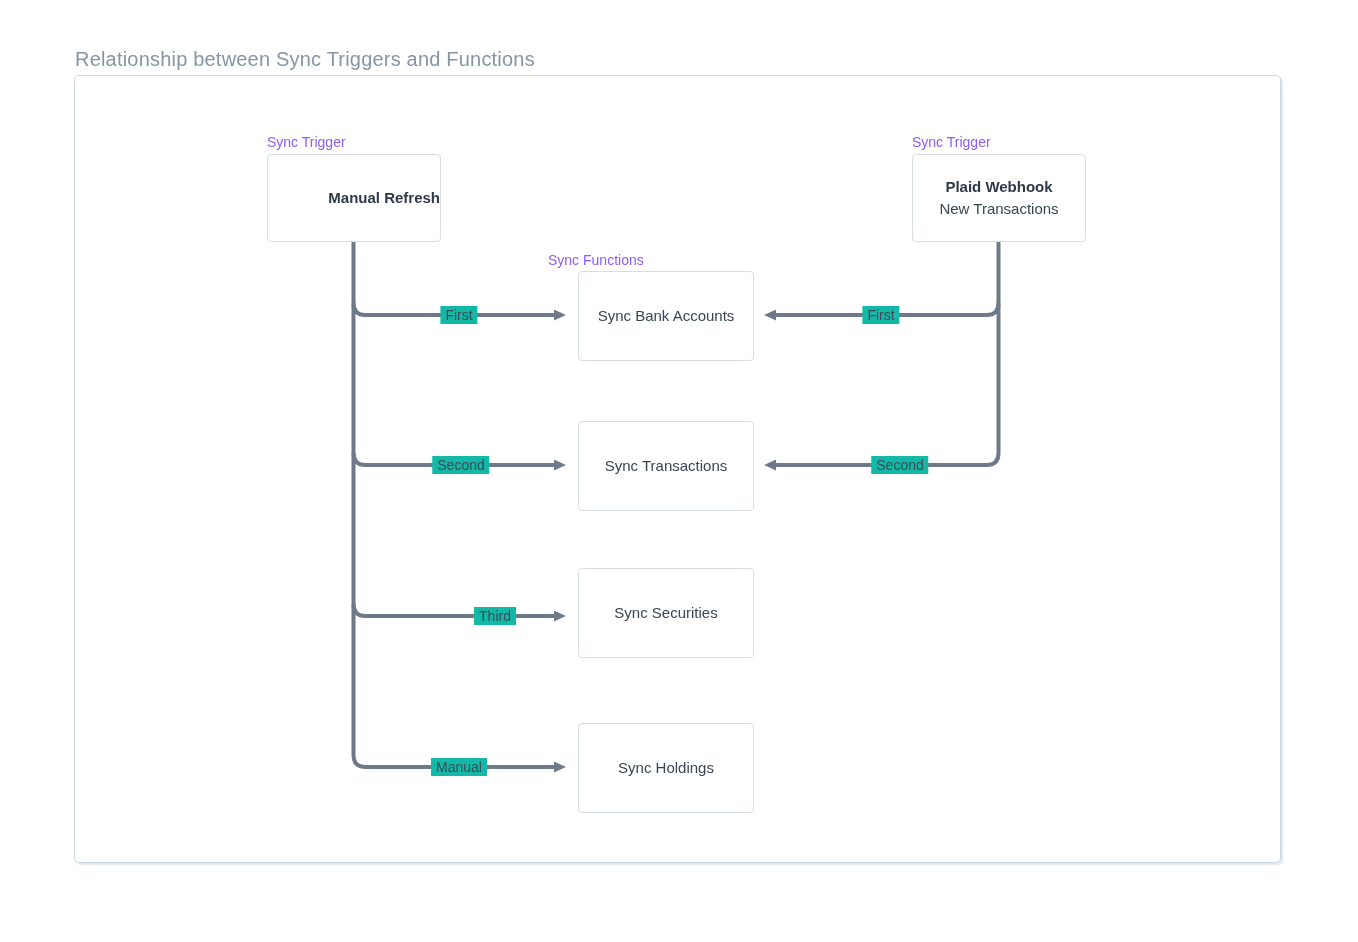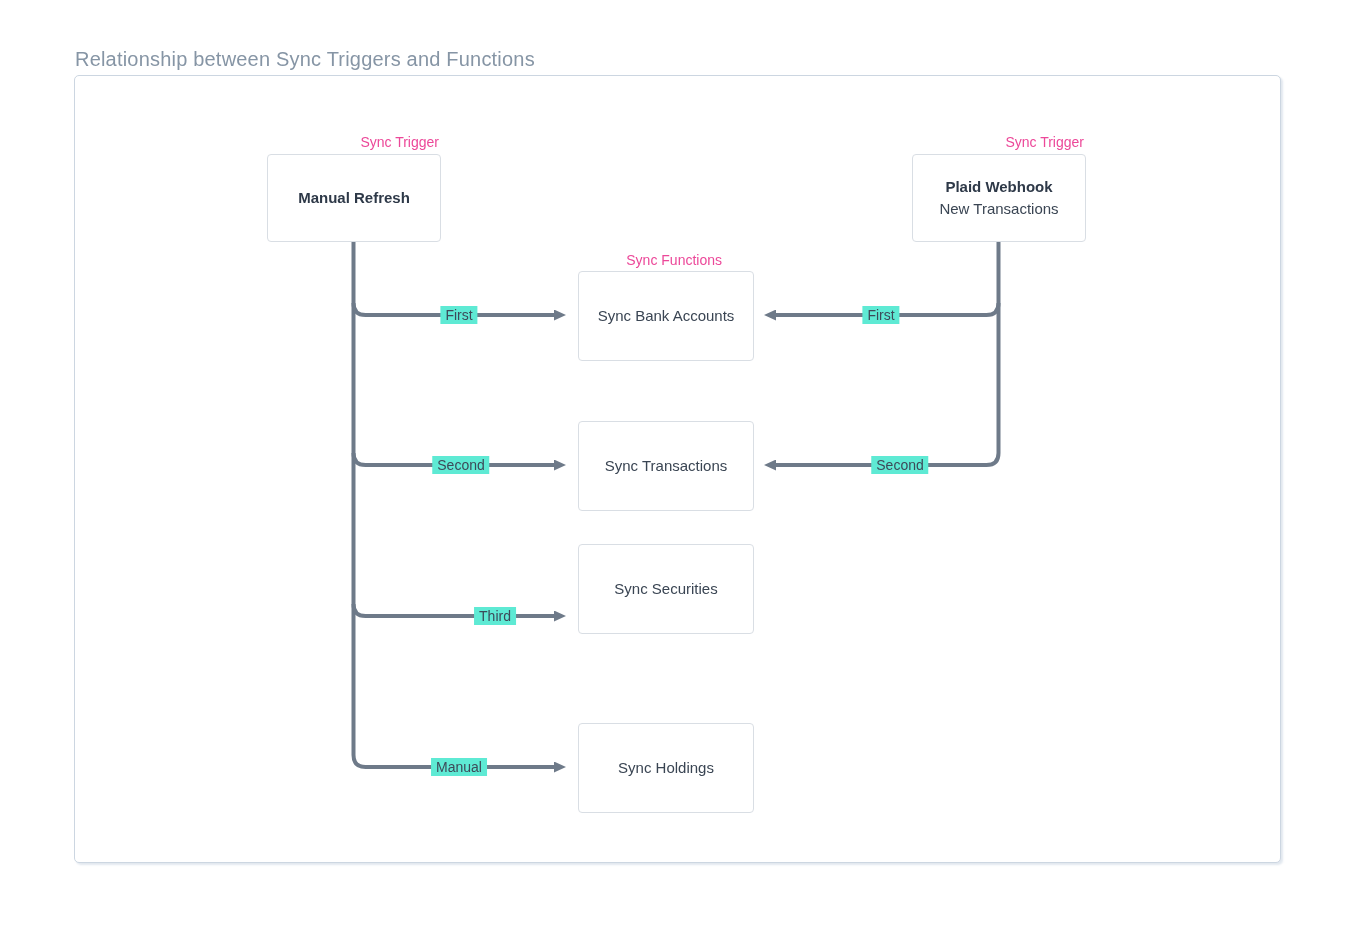--- a/index.html
+++ b/index.html
@@ -54,40 +54,40 @@
     justify-content: center;
     text-align: center;
     font-size: 15px;
     color: #3a4553;
     line-height: 1.45;
   }
   .node .node-title-bold {
     font-weight: 700;
     color: #2e3948;
   }
-  .node-manual    { left: 267px; top: 154px; width: 172px; height: 86px; }
+  .node-manual    { left: 267px; top: 154px; width: 172px; height: 86px; align-items: flex-end; }
   .node-webhook   { left: 912px; top: 154px; width: 172px; height: 86px; }
   .node-fn        { left: 578px; width: 174px; height: 88px; }
   .node-fn-1      { top: 271px; text-align: center; }
   .node-fn-2      { top: 421px; text-align: right; }
-  .node-fn-3      { top: 544px; }
+  .node-fn-3      { top: 568px; }
   .node-fn-4      { top: 723px; }
   .group-label {
     position: absolute;
-    text-align: right;
+    text-align: left;
     font-size: 14px;
-    color: #ec4899;
+    color: #8b5cf6;
   }
   .group-label-manual   { left: 267px; width: 172px; top: 134px; }
   .group-label-webhook  { left: 912px; width: 172px; top: 134px; }
   .group-label-functions{ left: 548px; width: 174px; top: 252px; }
   .edge-label {
     position: absolute;
     transform: translate(-50%, -50%);
-    background: #5eead4;
+    background: #14b8a6;
     padding: 1px 5px;
     font-size: 14px;
     color: #3d4a59;
     white-space: nowrap;
   }
 </style>
 </head>
 <body>
 
 <div class="stage">

